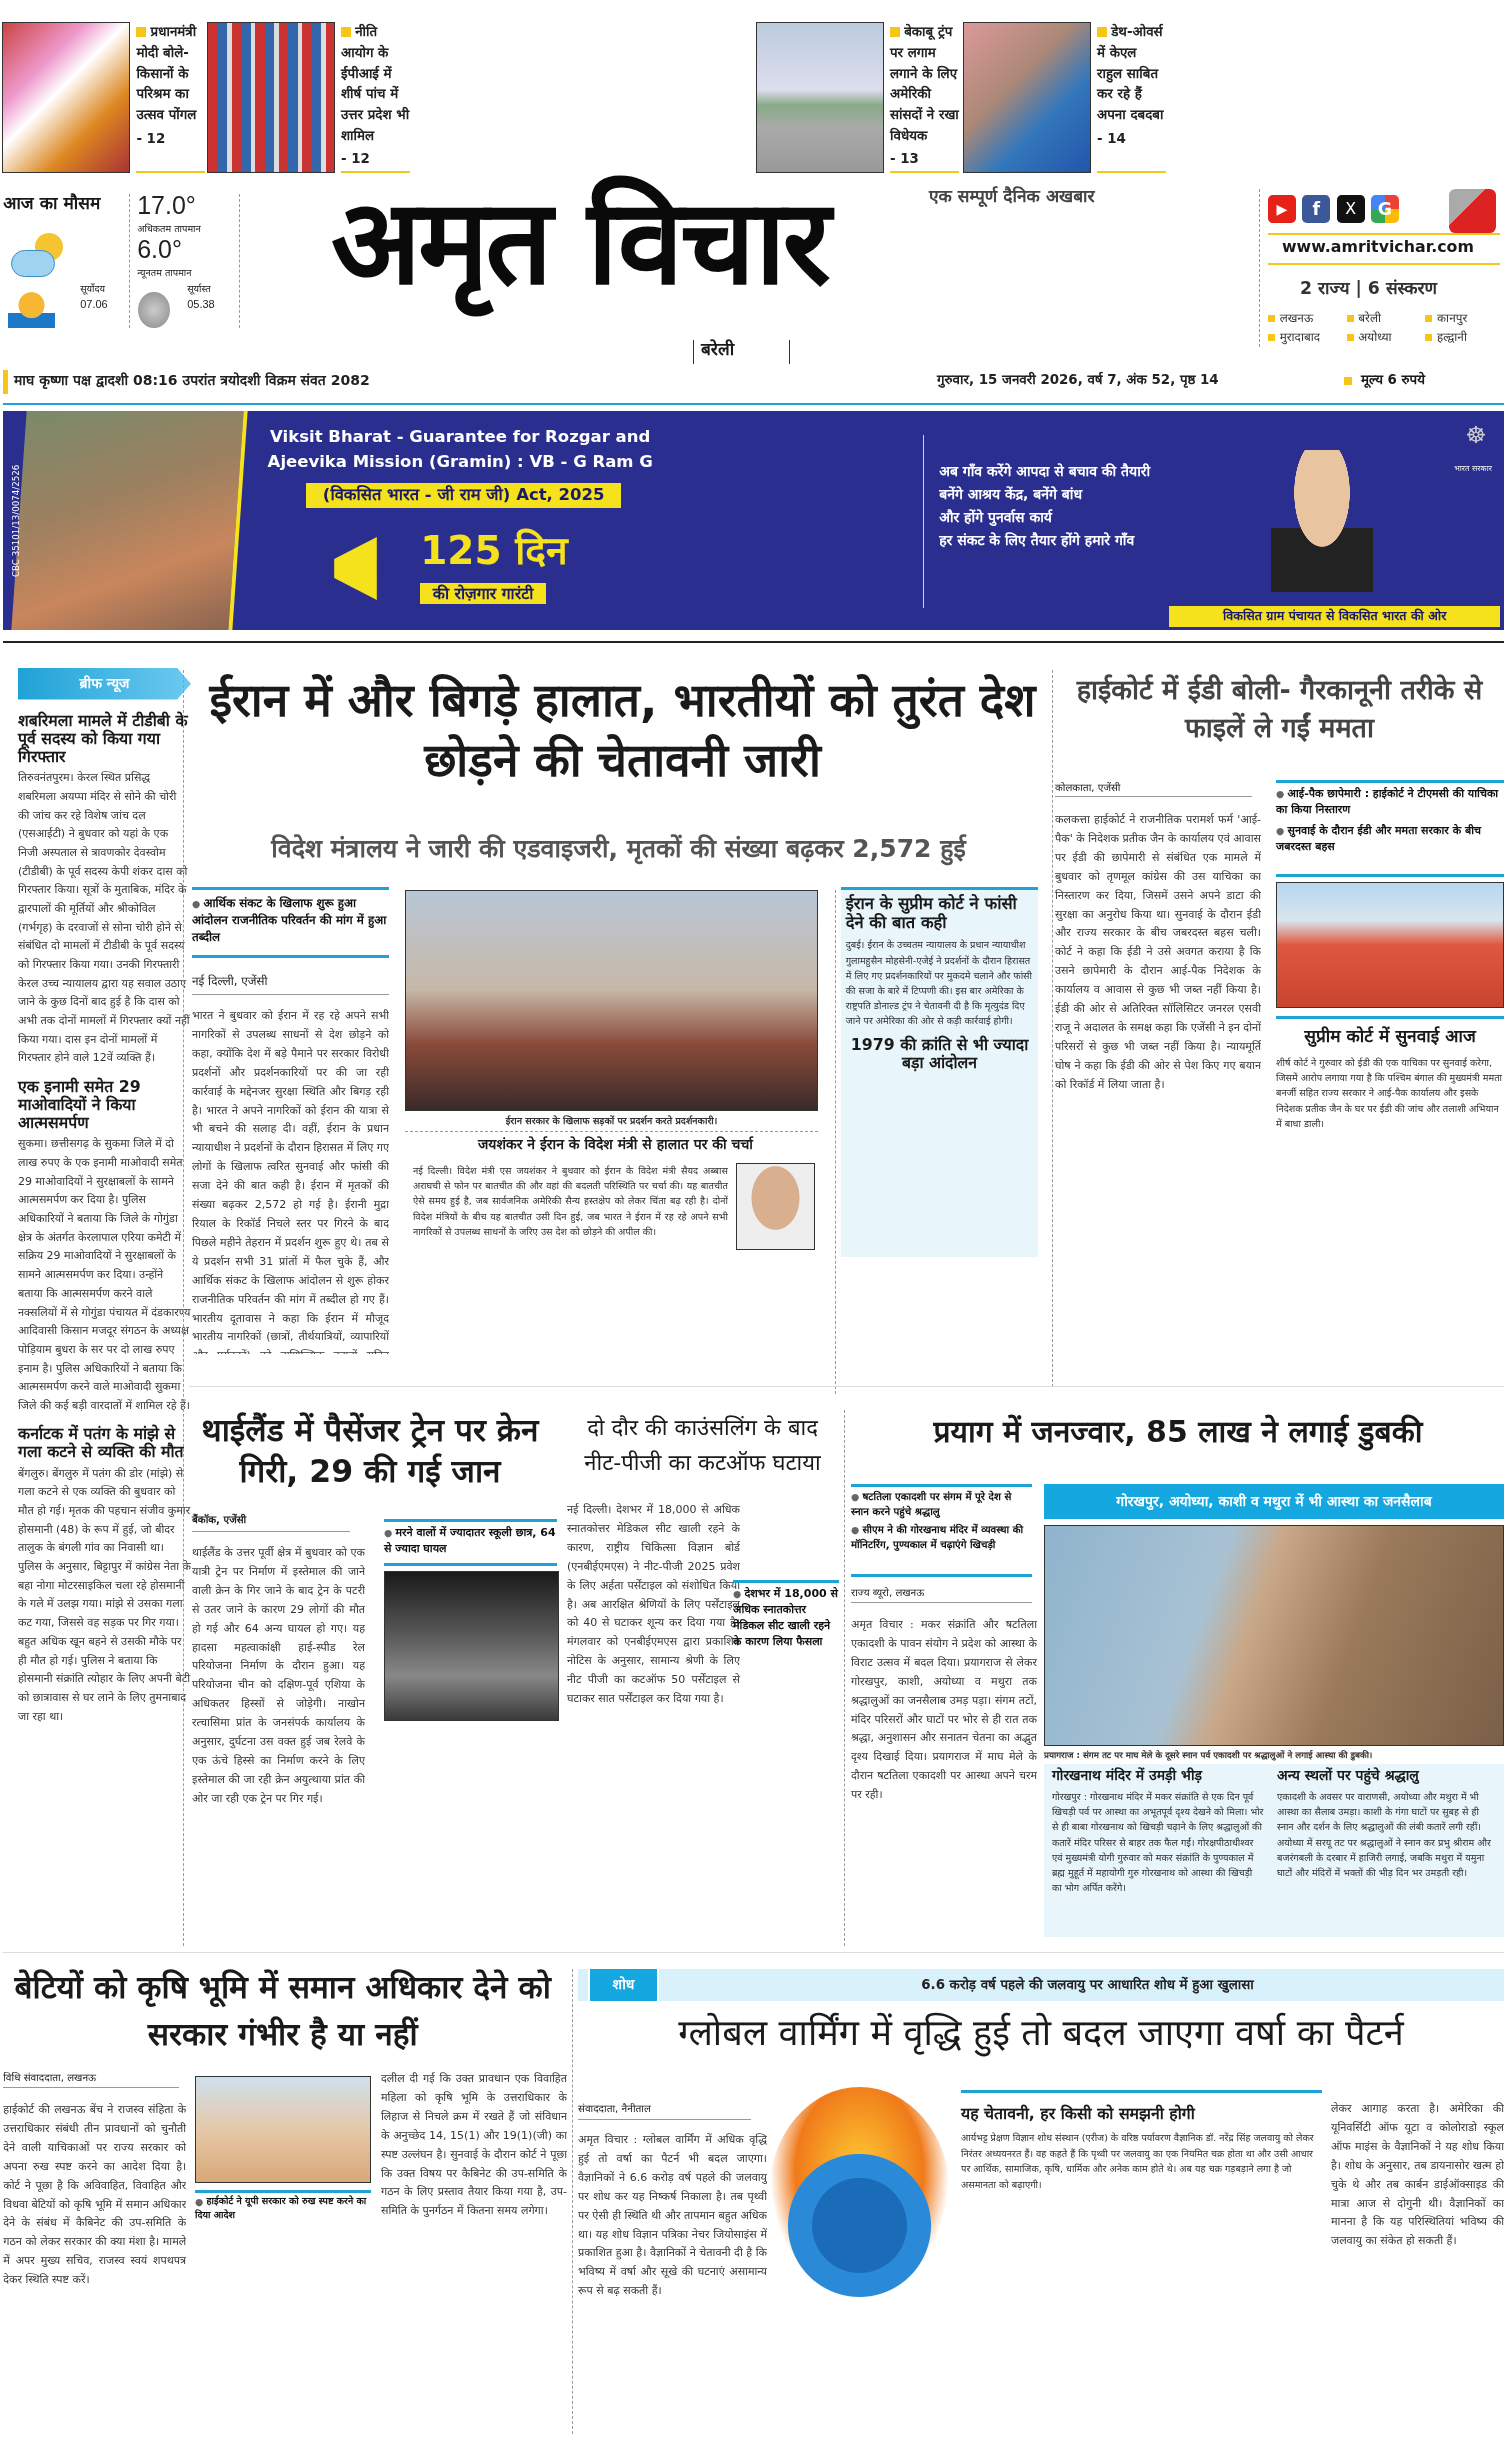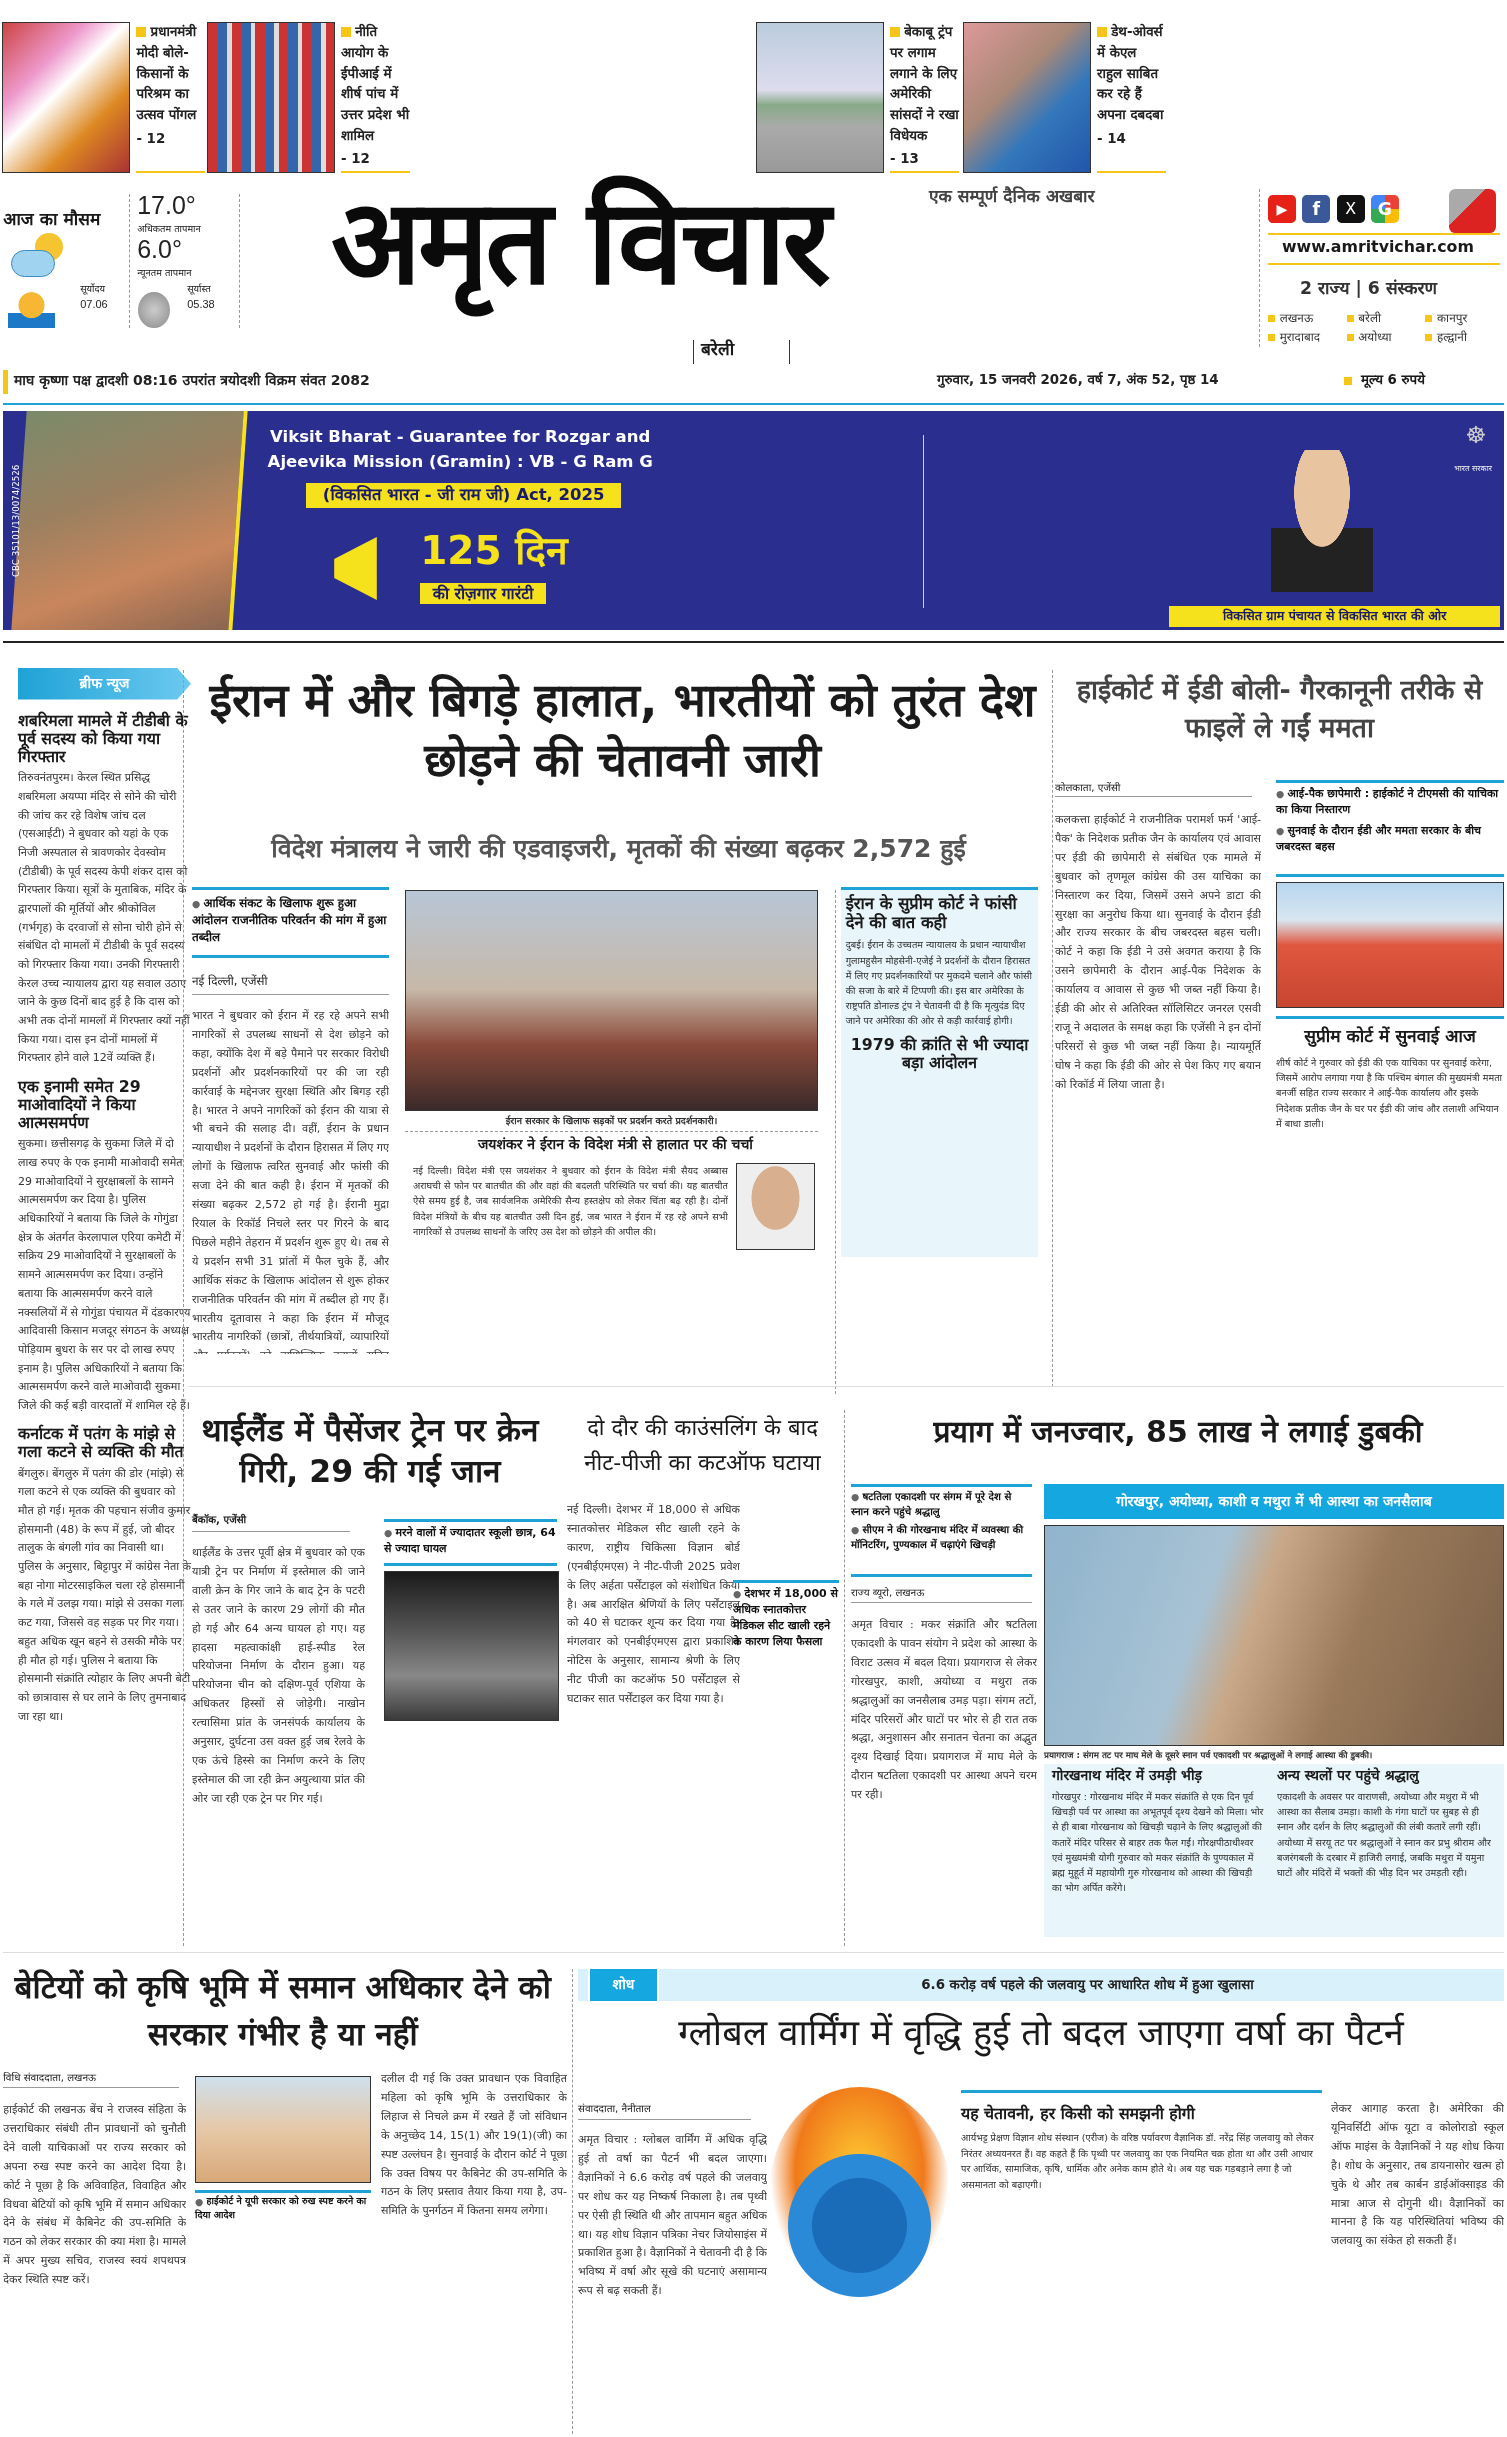--- a/index.html
+++ b/index.html
@@ -51,21 +51,21 @@
     <div class="abs photo" style="left:0;top:0;width:128px;height:151px;background:linear-gradient(135deg,#d99 0%,#a87 40%,#37b 65%,#25a 100%);"></div>
     <div class="abs" style="left:134px;top:0;width:69px;">
       <div class="teaser-text"><span class="yb"></span><span>डेथ-ओवर्स में केएल राहुल साबित कर रहे हैं अपना दबदबा</span></div>
       <div class="teaser-num">- 14</div>
     </div>
     <div class="abs" style="left:134px;bottom:0;width:69px;height:2.4px;background:#f5c518"></div>
   </div>
 </div>
 
 <div class="abs" style="left:3.2px;top:194px;width:236px;height:142px;">
-  <div class="abs hl" style="left:0;top:16px;font-size:17.3px;">आज का मौसम</div>
+  <div class="abs hl" style="left:0;top:0;font-size:17.3px;">आज का मौसम</div>
   <div class="abs" style="left:7.9px;top:39px;width:55px;height:47px;">
     <div style="position:absolute;left:23.6px;top:0;width:28px;height:28px;border-radius:50%;background:#f6c431"></div>
     <div style="position:absolute;left:0;top:17.3px;width:44px;height:27px;border-radius:14px;background:#9fd3ef;border:1.6px solid #3b8cc3"></div>
   </div>
   <div class="abs dashv" style="left:126px;top:0;height:134px"></div>
   <div class="abs" style="left:134px;top:-3.2px;font-size:25px;font-family:'Liberation Sans',sans-serif;">17.0°</div>
   <div class="abs" style="left:134px;top:28px;font-size:9.5px;">अधिकतम तापमान</div>
   <div class="abs" style="left:134px;top:41px;font-size:25px;font-family:'Liberation Sans',sans-serif;">6.0°</div>
   <div class="abs" style="left:134px;top:72px;font-size:9.5px;">न्यूनतम तापमान</div>
   <div class="abs" style="left:77px;top:88px;font-size:9.5px;">सूर्योदय</div>
@@ -113,20 +113,26 @@
 
 <div class="abs" style="left:3.2px;top:411px;width:1501px;height:219px;background:#2a2f8f;overflow:hidden;">
   <div class="abs" style="left:15.8px;top:0;width:221px;height:219px;background:linear-gradient(160deg,#7a8a6a 0%,#9c8060 40%,#c9865c 70%,#8a6550 100%);transform:skewX(-4deg);border-right:4.7px solid #f5e11c;"></div>
   <div class="abs" style="left:-46px;top:102px;color:#fff;font-size:8.7px;transform:rotate(-90deg);width:118px;">CBC 35101/13/0074/2526</div>
   <div class="abs hl" style="left:260px;top:14px;width:394px;text-align:center;font-size:16.5px;color:#fff;line-height:1.5;">Viksit Bharat - Guarantee for Rozgar and Ajeevika Mission (Gramin) : VB - G Ram G</div>
   <div class="abs hl" style="left:303px;top:72px;width:315px;text-align:center;font-size:16.5px;color:#1a1a6a;background:#f5e11c;padding:3.2px 0;">(विकसित भारत - जी राम जी) Act, 2025</div>
   <div class="abs" style="left:331px;top:126px;width:71px;height:63px;background:#f5e11c;clip-path:polygon(0 35%,60% 0,60% 100%,0 65%);"></div>
   <div class="abs hl" style="left:417px;top:118px;font-size:39px;color:#f5e11c;">125 दिन</div>
   <div class="abs hl" style="left:417px;top:172px;font-size:15.8px;color:#1a1a6a;background:#f5e11c;padding:1.6px 12.6px;">की रोज़गार गारंटी</div>
   <div class="abs" style="left:920px;top:23.6px;height:173px;border-left:1.6px solid #f5e11c"></div>
+  <div class="abs" style="left:936px;top:49px;width:331px;color:#fff;font-size:14px;font-weight:bold;line-height:1.65;">
+    <div>अब गाँव करेंगे आपदा से बचाव की तैयारी</div>
+    <div>बनेंगे आश्रय केंद्र, बनेंगे बांध</div>
+    <div>और होंगे पुनर्वास कार्य</div>
+    <div>हर संकट के लिए तैयार होंगे हमारे गाँव</div>
+  </div>
   <div class="abs" style="left:1268px;top:39px;width:102px;height:142px;background:radial-gradient(ellipse at 50% 30%,#e8c4a0 0 27.6px,transparent 28px),linear-gradient(180deg,transparent 55%,#222 55%);"></div>
   <div class="abs" style="left:1457px;top:9.5px;width:31.5px;height:39px;color:#ccc;font-size:23.6px;text-align:center;">☸</div>
   <div class="abs" style="left:1451px;top:52px;font-size:7.9px;color:#eee;">भारत सरकार</div>
   <div class="abs hl" style="left:1166px;top:195px;width:331px;text-align:center;font-size:12.6px;color:#1a1a6a;background:#f5e11c;padding:3.2px 0;">विकसित ग्राम पंचायत से विकसित भारत की ओर</div>
 </div>
 <div class="abs" style="left:3.2px;top:641px;width:1501px;height:1.6px;background:#222"></div>
 
 <div class="abs" style="left:18px;top:668px;width:173px;">
   <div style="background:linear-gradient(90deg,#1fa2d6,#6ccaf0);color:#fff;font-weight:bold;font-size:14px;height:31.5px;line-height:31.5px;text-align:center;clip-path:polygon(0 0,92% 0,100% 50%,92% 100%,0 100%);">ब्रीफ न्यूज</div>
   <div class="hl" style="font-size:15.8px;margin-top:12px;">शबरिमला मामले में टीडीबी के पूर्व सदस्य को किया गया गिरफ्तार</div>

